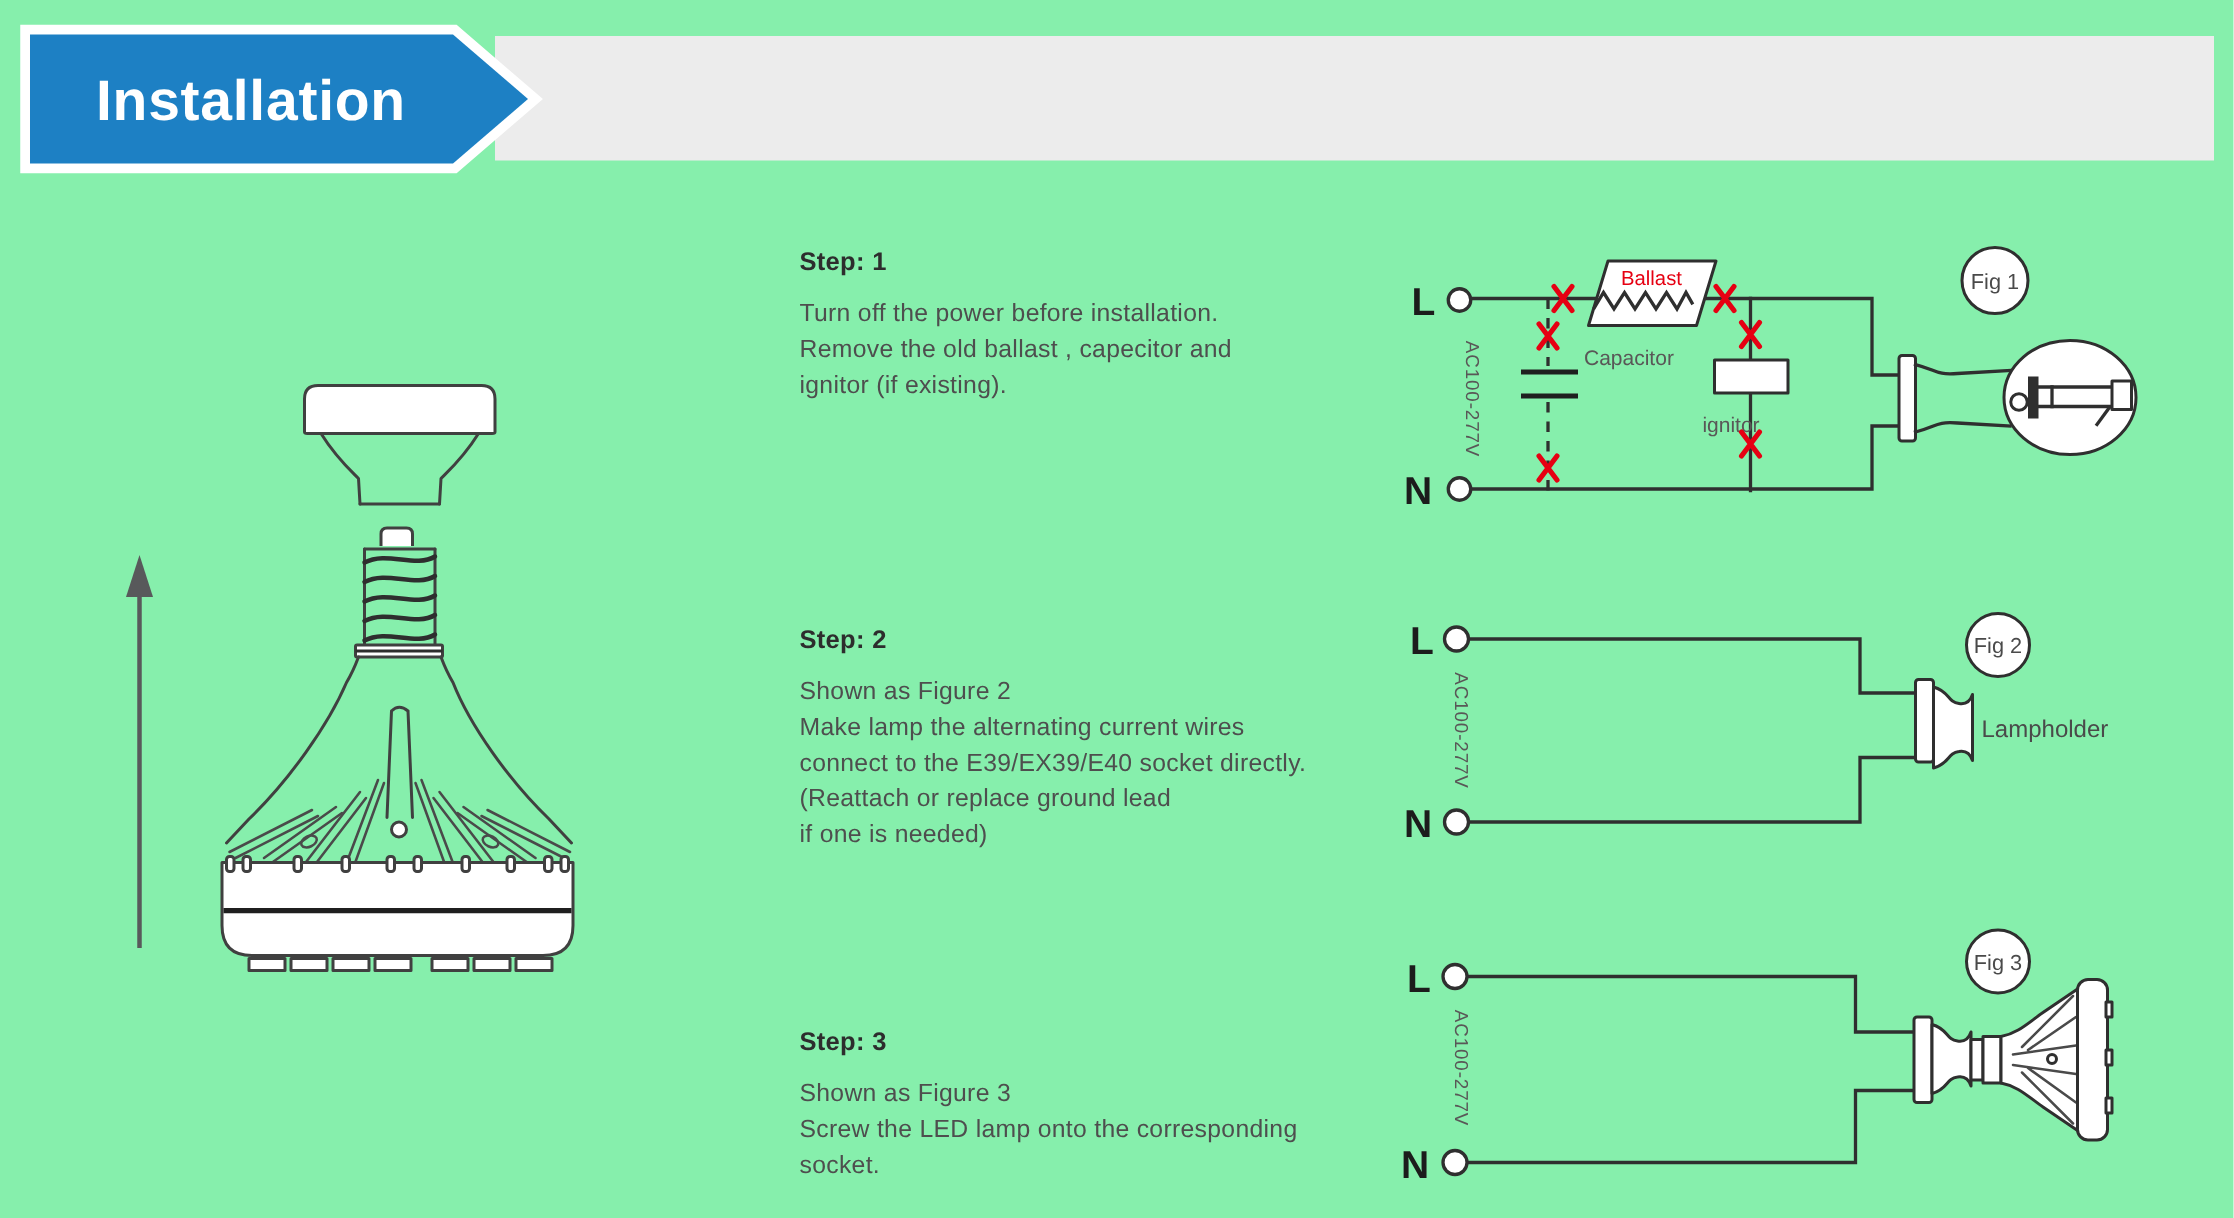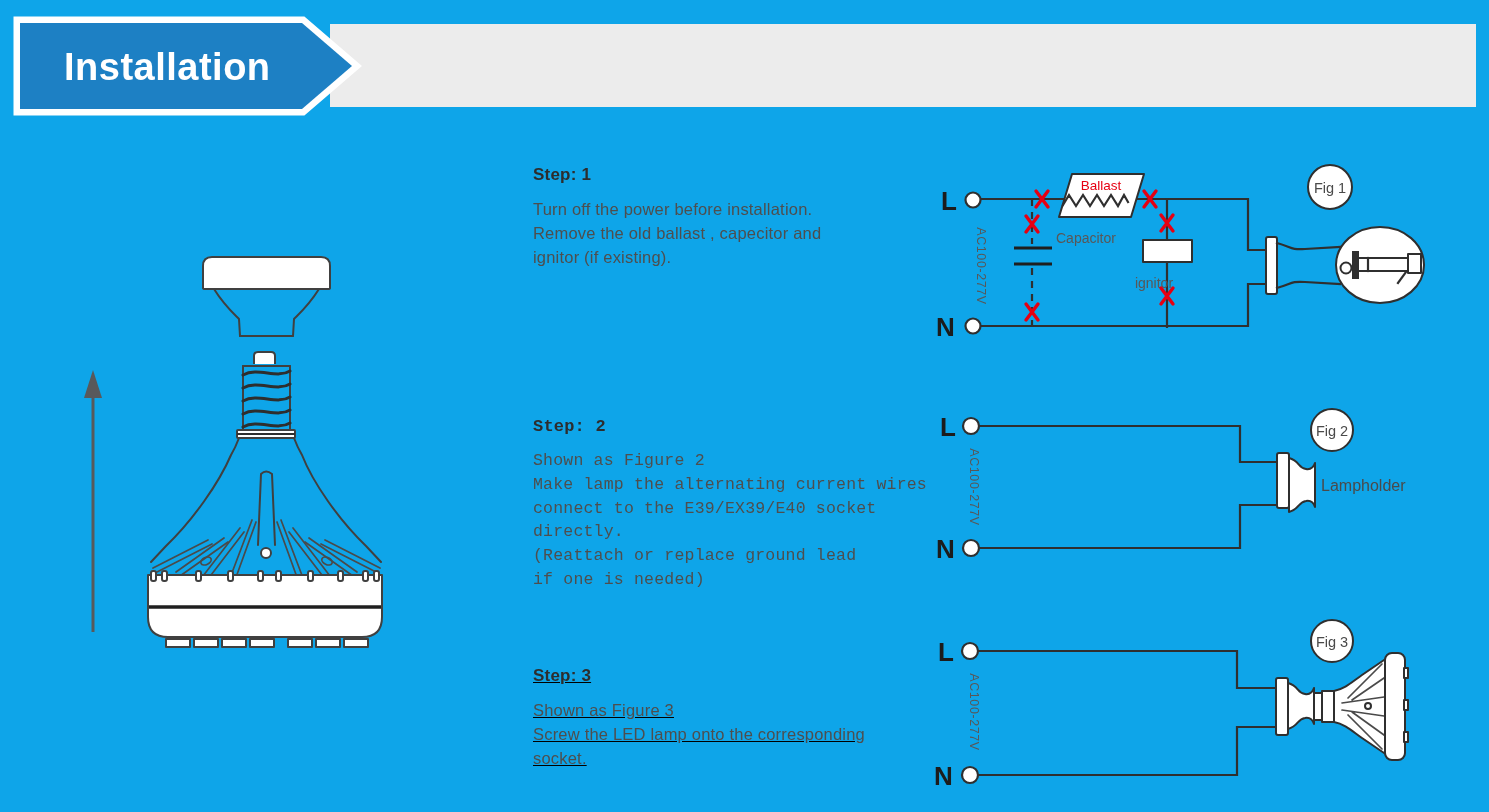--- a/index.html
+++ b/index.html
@@ -1,24 +1,24 @@
 <!DOCTYPE html>
 <html><head>
 <meta charset="utf-8">
 <style>
   html,body{margin:0;padding:0;background:#fff;}
-  #page{position:relative;width:1489px;height:812px;background:#0ea5e9;overflow:hidden;
+  #page{position:relative;width:1489px;height:812px;background:#86efac;overflow:hidden;
         font-family:"Liberation Sans",sans-serif;}
   svg{position:absolute;overflow:visible;}
   
   #header-svg{left:0;top:0;}
   .banner-title{font-family:"Liberation Sans",sans-serif;font-weight:bold;font-size:38px;fill:#ffffff;letter-spacing:.5px;}
   
   .step{position:absolute;left:533px;width:420px;}
-  #step1{top:165px;} #step2{top:417px;font-family:Liberation Mono, monospace;} #step3{top:666px;text-decoration:underline;}
+  #step1{top:165px;} #step2{top:417px;} #step3{top:685px;}
   .step-title{margin:0 0 13px 0;font-size:17px;font-weight:bold;color:#2d2d2d;letter-spacing:.2px;}
   .step-line{font-size:16.5px;color:#4e4e4e;line-height:23.8px;letter-spacing:.2px;}
   
   .ln{stroke:#2f2f2f;stroke-width:2.2;fill:none;stroke-linecap:square;}
   .dash{stroke-dasharray:7,6;stroke-linecap:butt;}
   .plate{stroke:#1f1f1f;stroke-width:3.2;fill:none;}
   .cmp{fill:#ffffff;stroke:#2f2f2f;stroke-width:2;stroke-linejoin:round;}
   .term{fill:#ffffff;stroke:#2f2f2f;stroke-width:2.2;}
   .xm{stroke:#e60012;stroke-width:3.4;fill:none;stroke-linecap:round;}
   .tLN{font-weight:bold;font-size:26px;fill:#1c1c1c;}

